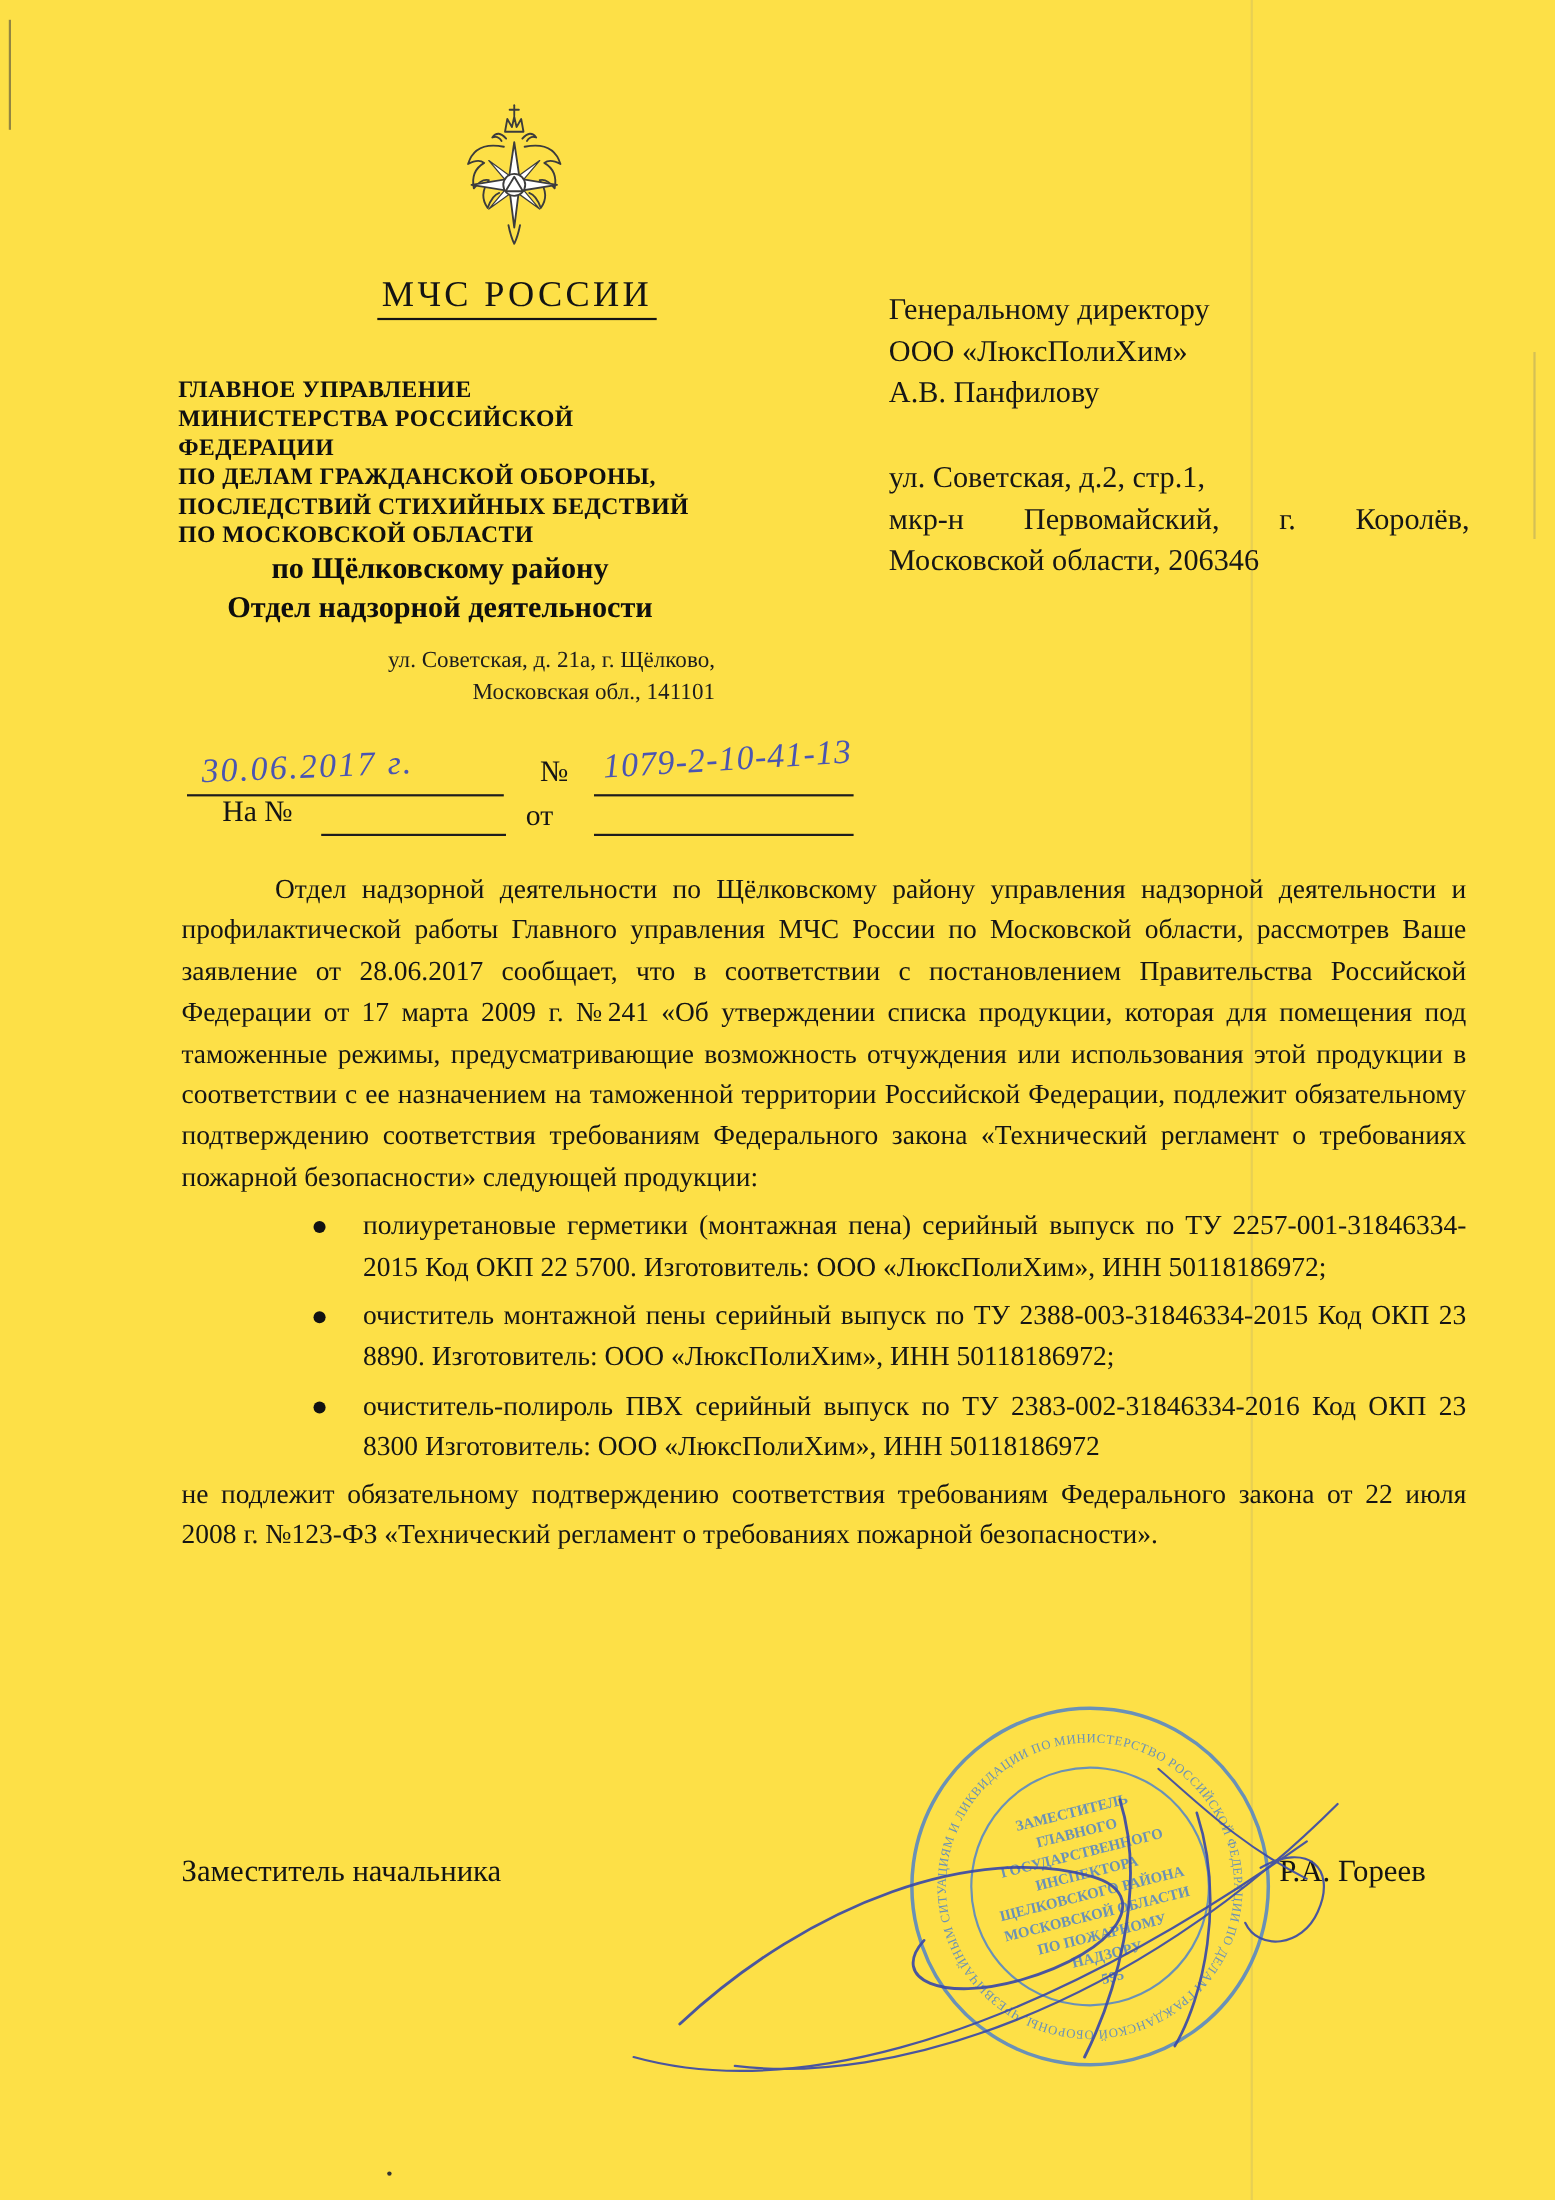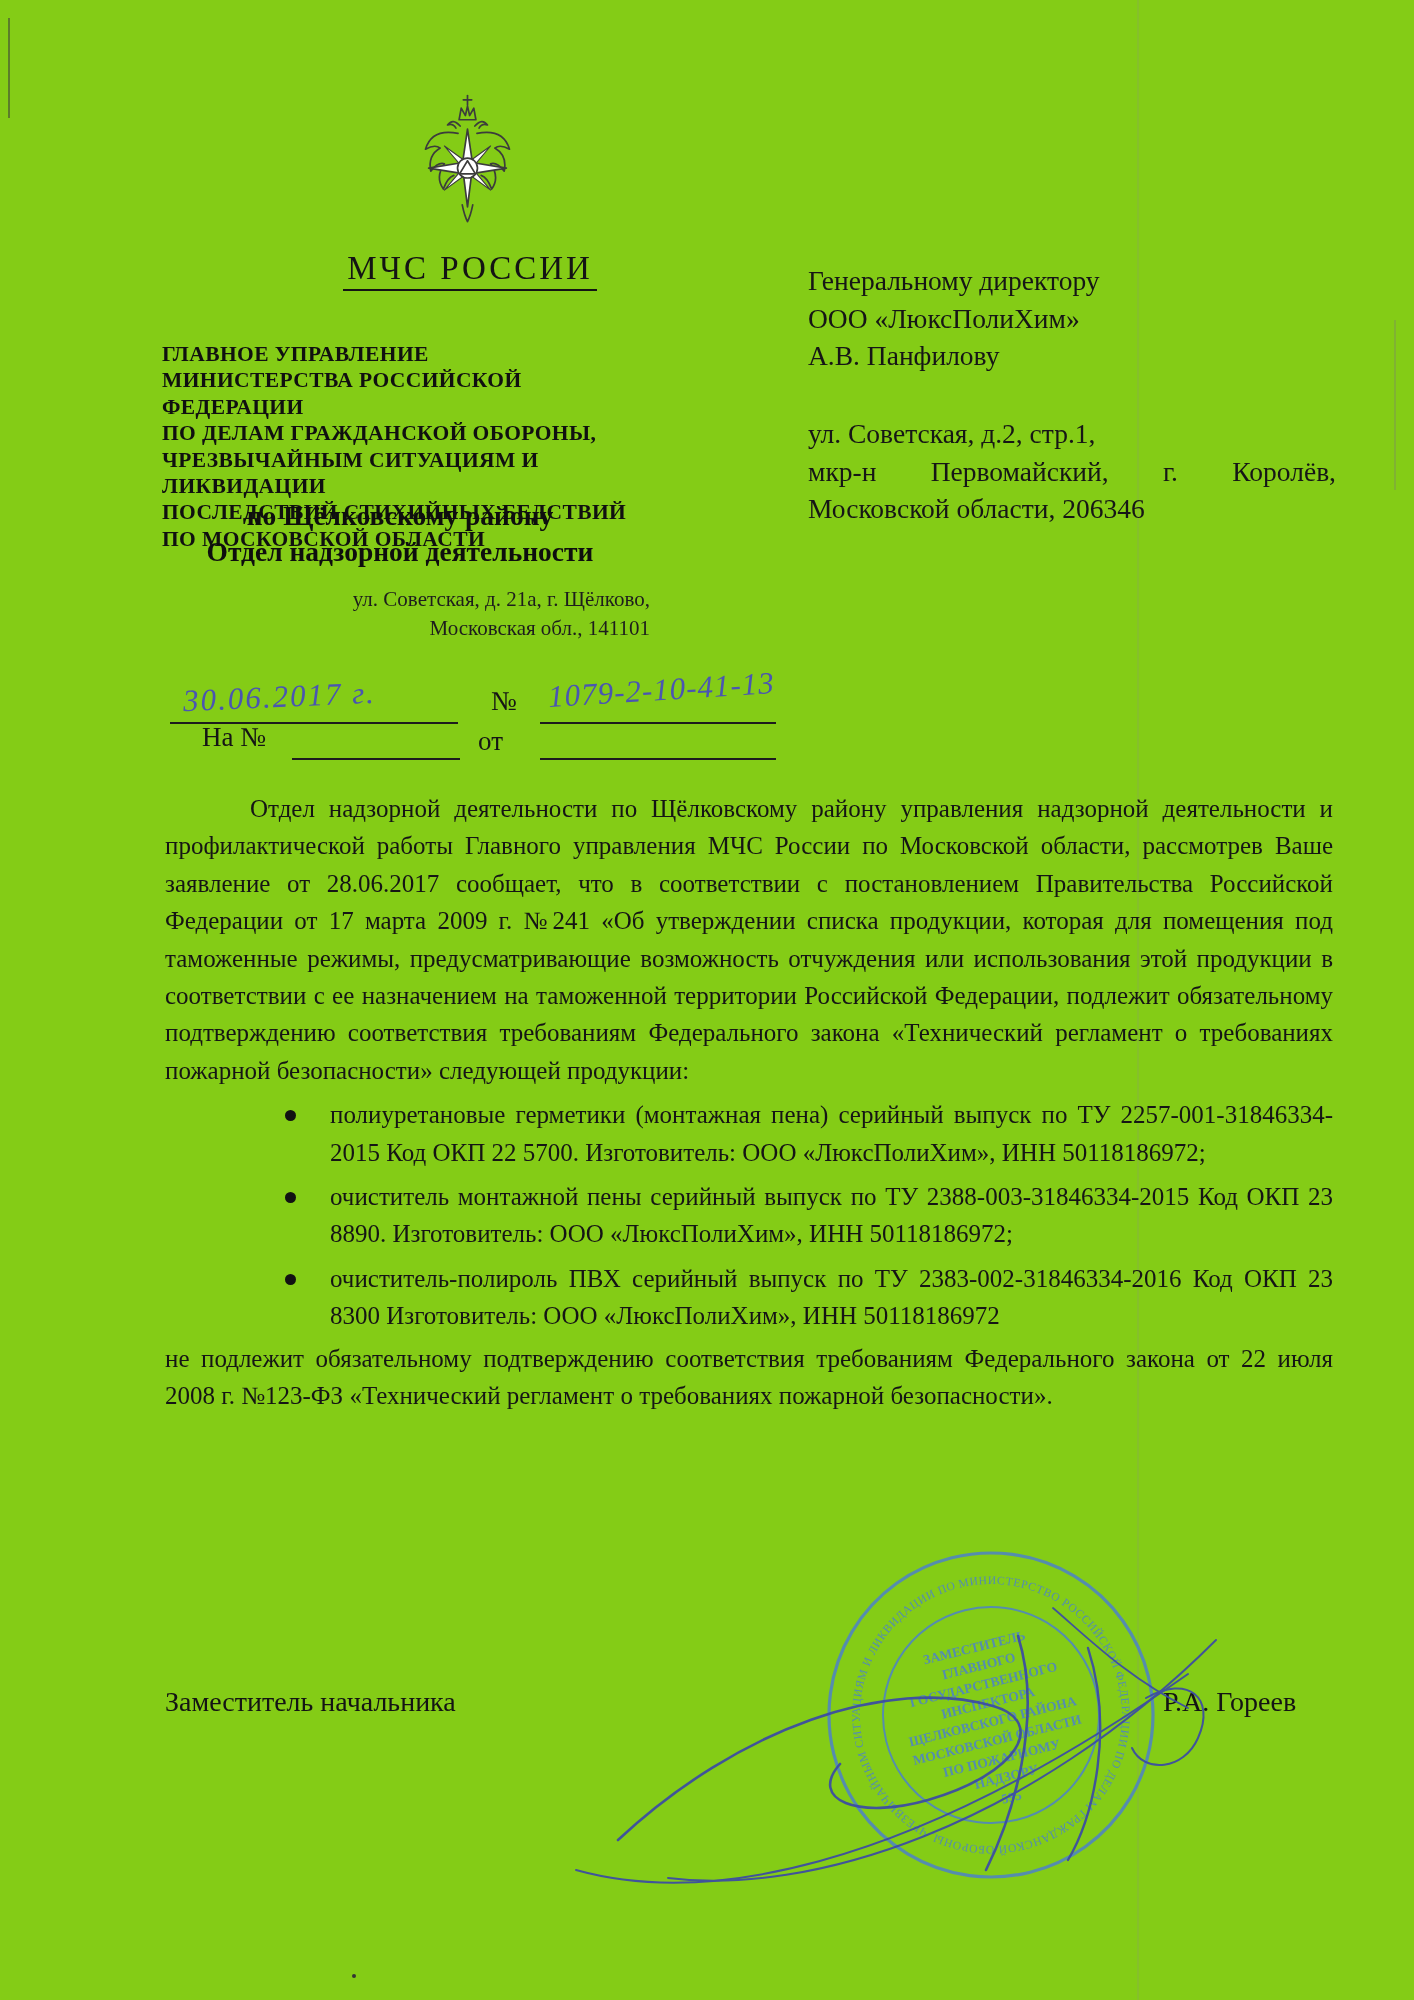--- a/index.html
+++ b/index.html
@@ -1,21 +1,21 @@
 <!DOCTYPE html>
 <html><head>
 <meta charset="utf-8">
 <style>
   html,body{margin:0;padding:0;}
   body{background:#e8e8e8;}
   .page{
     position:relative;
     width:1414px;height:2000px;
     margin:0 auto;
-    background:#84cc16;
+    background:#fde047;
     overflow:hidden;
     font-family:"Liberation Serif","DejaVu Serif",serif;
     color:#1b1b1b;
   }
   
   .scanline-v{position:absolute;width:2px;background:rgba(140,140,140,.18);}
   .scanline-left{position:absolute;width:2px;background:rgba(60,60,60,.55);}
   .speck{position:absolute;width:4px;height:4px;border-radius:50%;background:#333;}
 
   
@@ -114,21 +114,20 @@
   </svg>
 
   <div class="org-short">
     <span>МЧС РОССИИ</span>
   </div>
 
   <div class="org-lines">
     <div>ГЛАВНОЕ УПРАВЛЕНИЕ</div>
     <div>МИНИСТЕРСТВА РОССИЙСКОЙ ФЕДЕРАЦИИ</div>
     <div>ПО ДЕЛАМ ГРАЖДАНСКОЙ ОБОРОНЫ,</div>
-    <div>ЧРЕЗВЫЧАЙНЫМ СИТУАЦИЯМ И ЛИКВИДАЦИИ</div>
     <div>ПОСЛЕДСТВИЙ СТИХИЙНЫХ БЕДСТВИЙ</div>
     <div>ПО МОСКОВСКОЙ ОБЛАСТИ</div>
   </div>
 
   <div class="dept-lines">
     <div>по Щёлковскому району</div>
     <div>Отдел надзорной деятельности</div>
   </div>
 
   <div class="hq-address">

